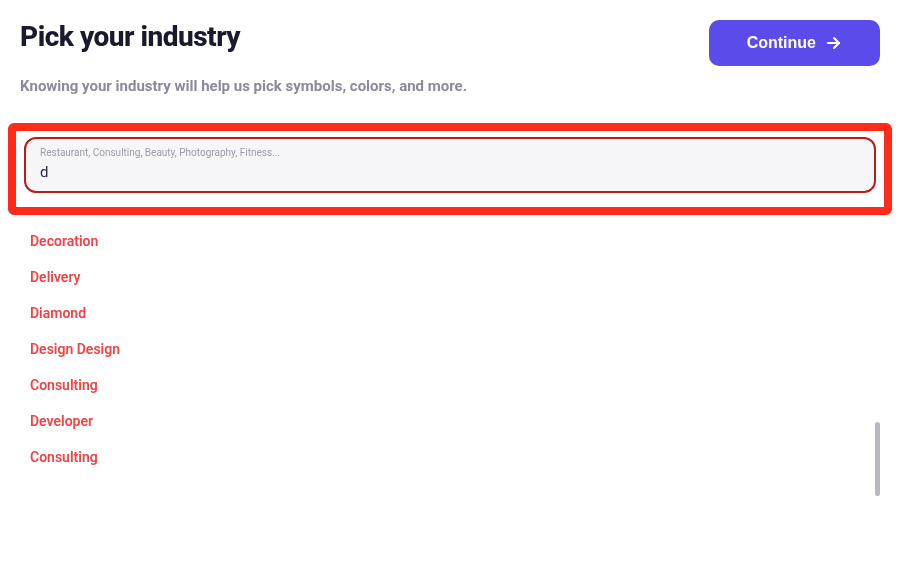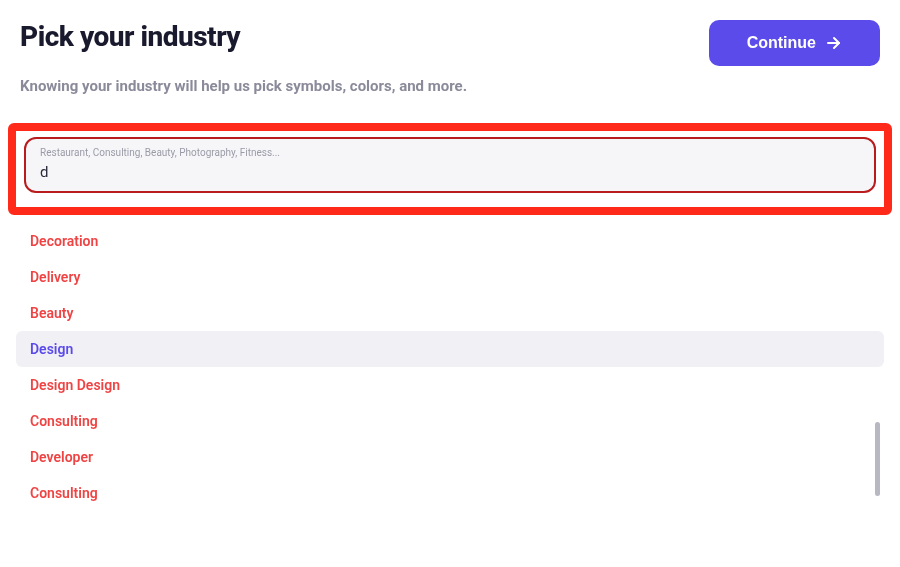--- a/index.html
+++ b/index.html
@@ -129,21 +129,20 @@
 <div class="highlight-box">
   <div class="search-container">
     <div class="search-placeholder">Restaurant, Consulting, Beauty, Photography, Fitness...</div>
     <input type="text" class="search-input" value="d" style="">
   </div>
 </div>
 
 <div class="suggestions" id="suggestions-container">
 <div class="suggestion-item">Decoration</div>
     <div class="suggestion-item">Delivery</div>
-    <div class="suggestion-item">Beauty</div>
-    <div class="suggestion-item highlighted">Design</div>
+    <div class="suggestion-item">Diamond</div>
     <div class="suggestion-item">Design Design</div>
     <div class="suggestion-item">Consulting</div>
     <div class="suggestion-item">Developer</div>
     <div class="suggestion-item">Consulting</div>
   </div>
 
 <div class="custom-scrollbar" style="top: 422px; height: 74px;"></div>
 
 </body></html>

